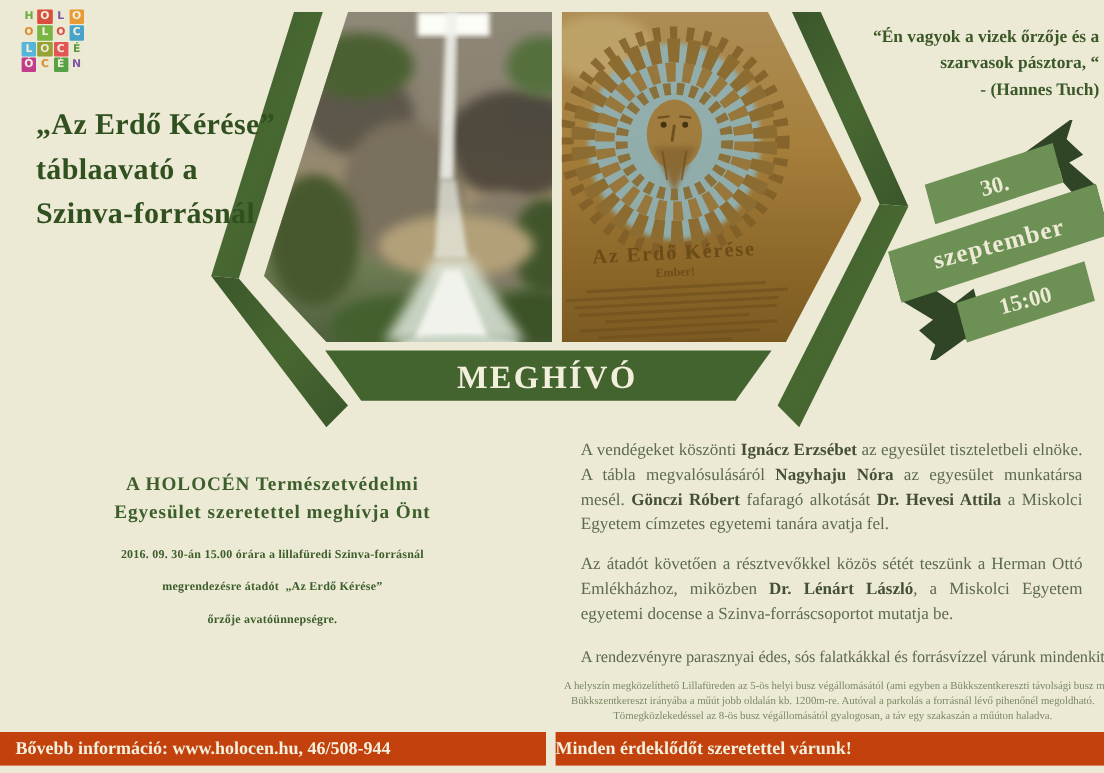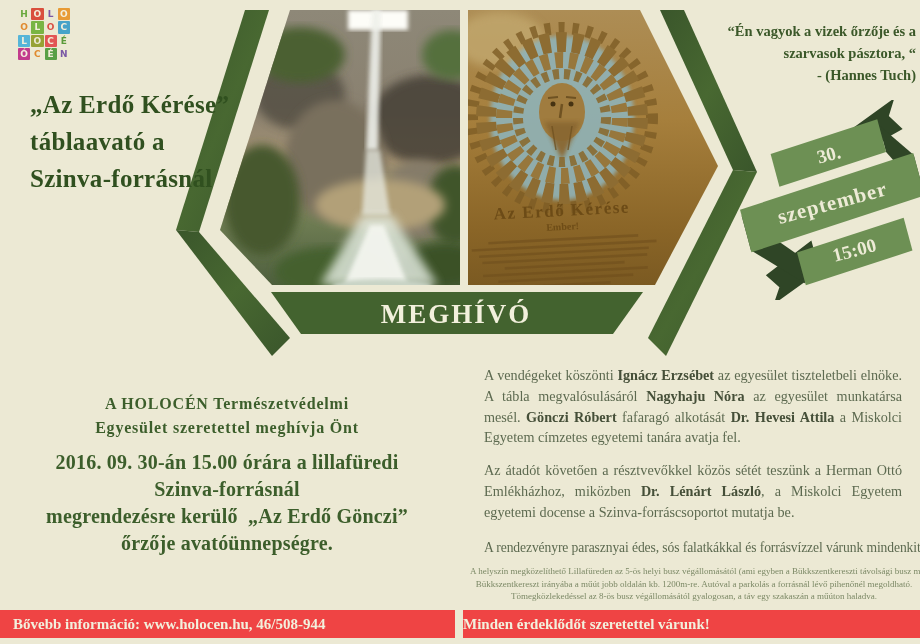--- a/index.html
+++ b/index.html
@@ -22,37 +22,37 @@
   .quote{left:698px;top:20px;width:218px;text-align:right;color:#3b5829;
          font-weight:bold;font-size:14.5px;line-height:22px;}
 
   
   .meghivo{left:280px;top:299px;width:352px;text-align:center;color:#f2f0dc;
            font-weight:bold;font-size:27px;letter-spacing:2px;}
 
   
   .invite{left:28px;top:392px;width:398px;text-align:center;color:#3c5e2b;font-weight:bold;}
   .invite .intro{font-size:16px;line-height:24px;letter-spacing:.8px;}
-  .invite .details{margin-top:9px;font-size:20px;line-height:27px;letter-spacing:.2px;}
+  .invite .details{margin-top:9px;font-size:10px;line-height:27px;letter-spacing:.2px;}
   .invite .details div{white-space:pre-wrap;}
 
   
   .program{left:472px;top:353px;width:442px;color:#5d6a50;font-size:14.2px;
            line-height:20.8px;text-align:justify;}
   .program p{margin:12px;}
   .program .b{font-weight:bold;color:#454f38;}
   .program .p-last{margin-top:15px;white-space:nowrap;font-size:13.6px;letter-spacing:-0.1px;}
 
   
   .small-print{left:470px;top:565px;width:448px;text-align:center;color:#7c8966;
                font-size:9px;line-height:12.5px;}
   .small-print div{white-space:nowrap;}
 
   
-  .bar{top:610px;height:28px;background:#ef4444;color:#f2f0dd;font-weight:bold;
+  .bar{top:610px;height:28px;background:#c2410c;color:#f2f0dd;font-weight:bold;
        font-size:15px;line-height:28px;}
   .bar-left{left:0;width:455px;padding-left:13px;box-sizing:border-box;}
   .bar-right{left:463px;width:457px;text-align:left;padding-right:13px;box-sizing:border-box;}
 
   
   .ribbon-text{font-family:"Liberation Serif","DejaVu Serif",serif;font-weight:bold;fill:#edebd6;}
   .carve-title{font-family:"Liberation Serif","DejaVu Serif",serif;font-weight:bold;}
 </style>
 </head>
 <body>
@@ -209,21 +209,21 @@
 
   <div class="abs meghivo">MEGHÍVÓ</div>
 
   <div class="abs invite">
     <div class="intro">
       <div>A HOLOCÉN Természetvédelmi</div>
       <div>Egyesület szeretettel meghívja Önt</div>
     </div>
     <div class="details">
       <div>2016. 09. 30-án 15.00 órára a lillafüredi Szinva-forrásnál</div>
-      <div>megrendezésre kerülő  „Az Erdő Gönczi”</div>
+      <div>megrendezésre átadót  „Az Erdő Kérése”</div>
       <div>őrzője avatóünnepségre.</div>
     </div>
   </div>
 
   <div class="abs program">
     <p><span>A vendégeket köszönti </span><span class="b">Ignácz Erzsébet</span><span> az egyesület tiszteletbeli elnöke. A tábla megvalósulásáról </span><span class="b">Nagyhaju Nóra</span><span> az egyesület munkatársa mesél. </span><span class="b">Gönczi Róbert</span><span> fafaragó alkotását </span><span class="b">Dr. Hevesi Attila</span><span> a Miskolci Egyetem címzetes egyetemi tanára avatja fel.</span></p>
     <p><span>Az átadót követően a résztvevőkkel közös sétét teszünk a Herman Ottó Emlékházhoz, miközben </span><span class="b">Dr. Lénárt László</span><span>, a Miskolci Egyetem egyetemi docense a Szinva-forráscsoportot mutatja be.</span></p>
     <p class="p-last"><span>A rendezvényre parasznyai édes, sós falatkákkal és forrásvízzel várunk mindenkit.</span></p>
   </div>
 

